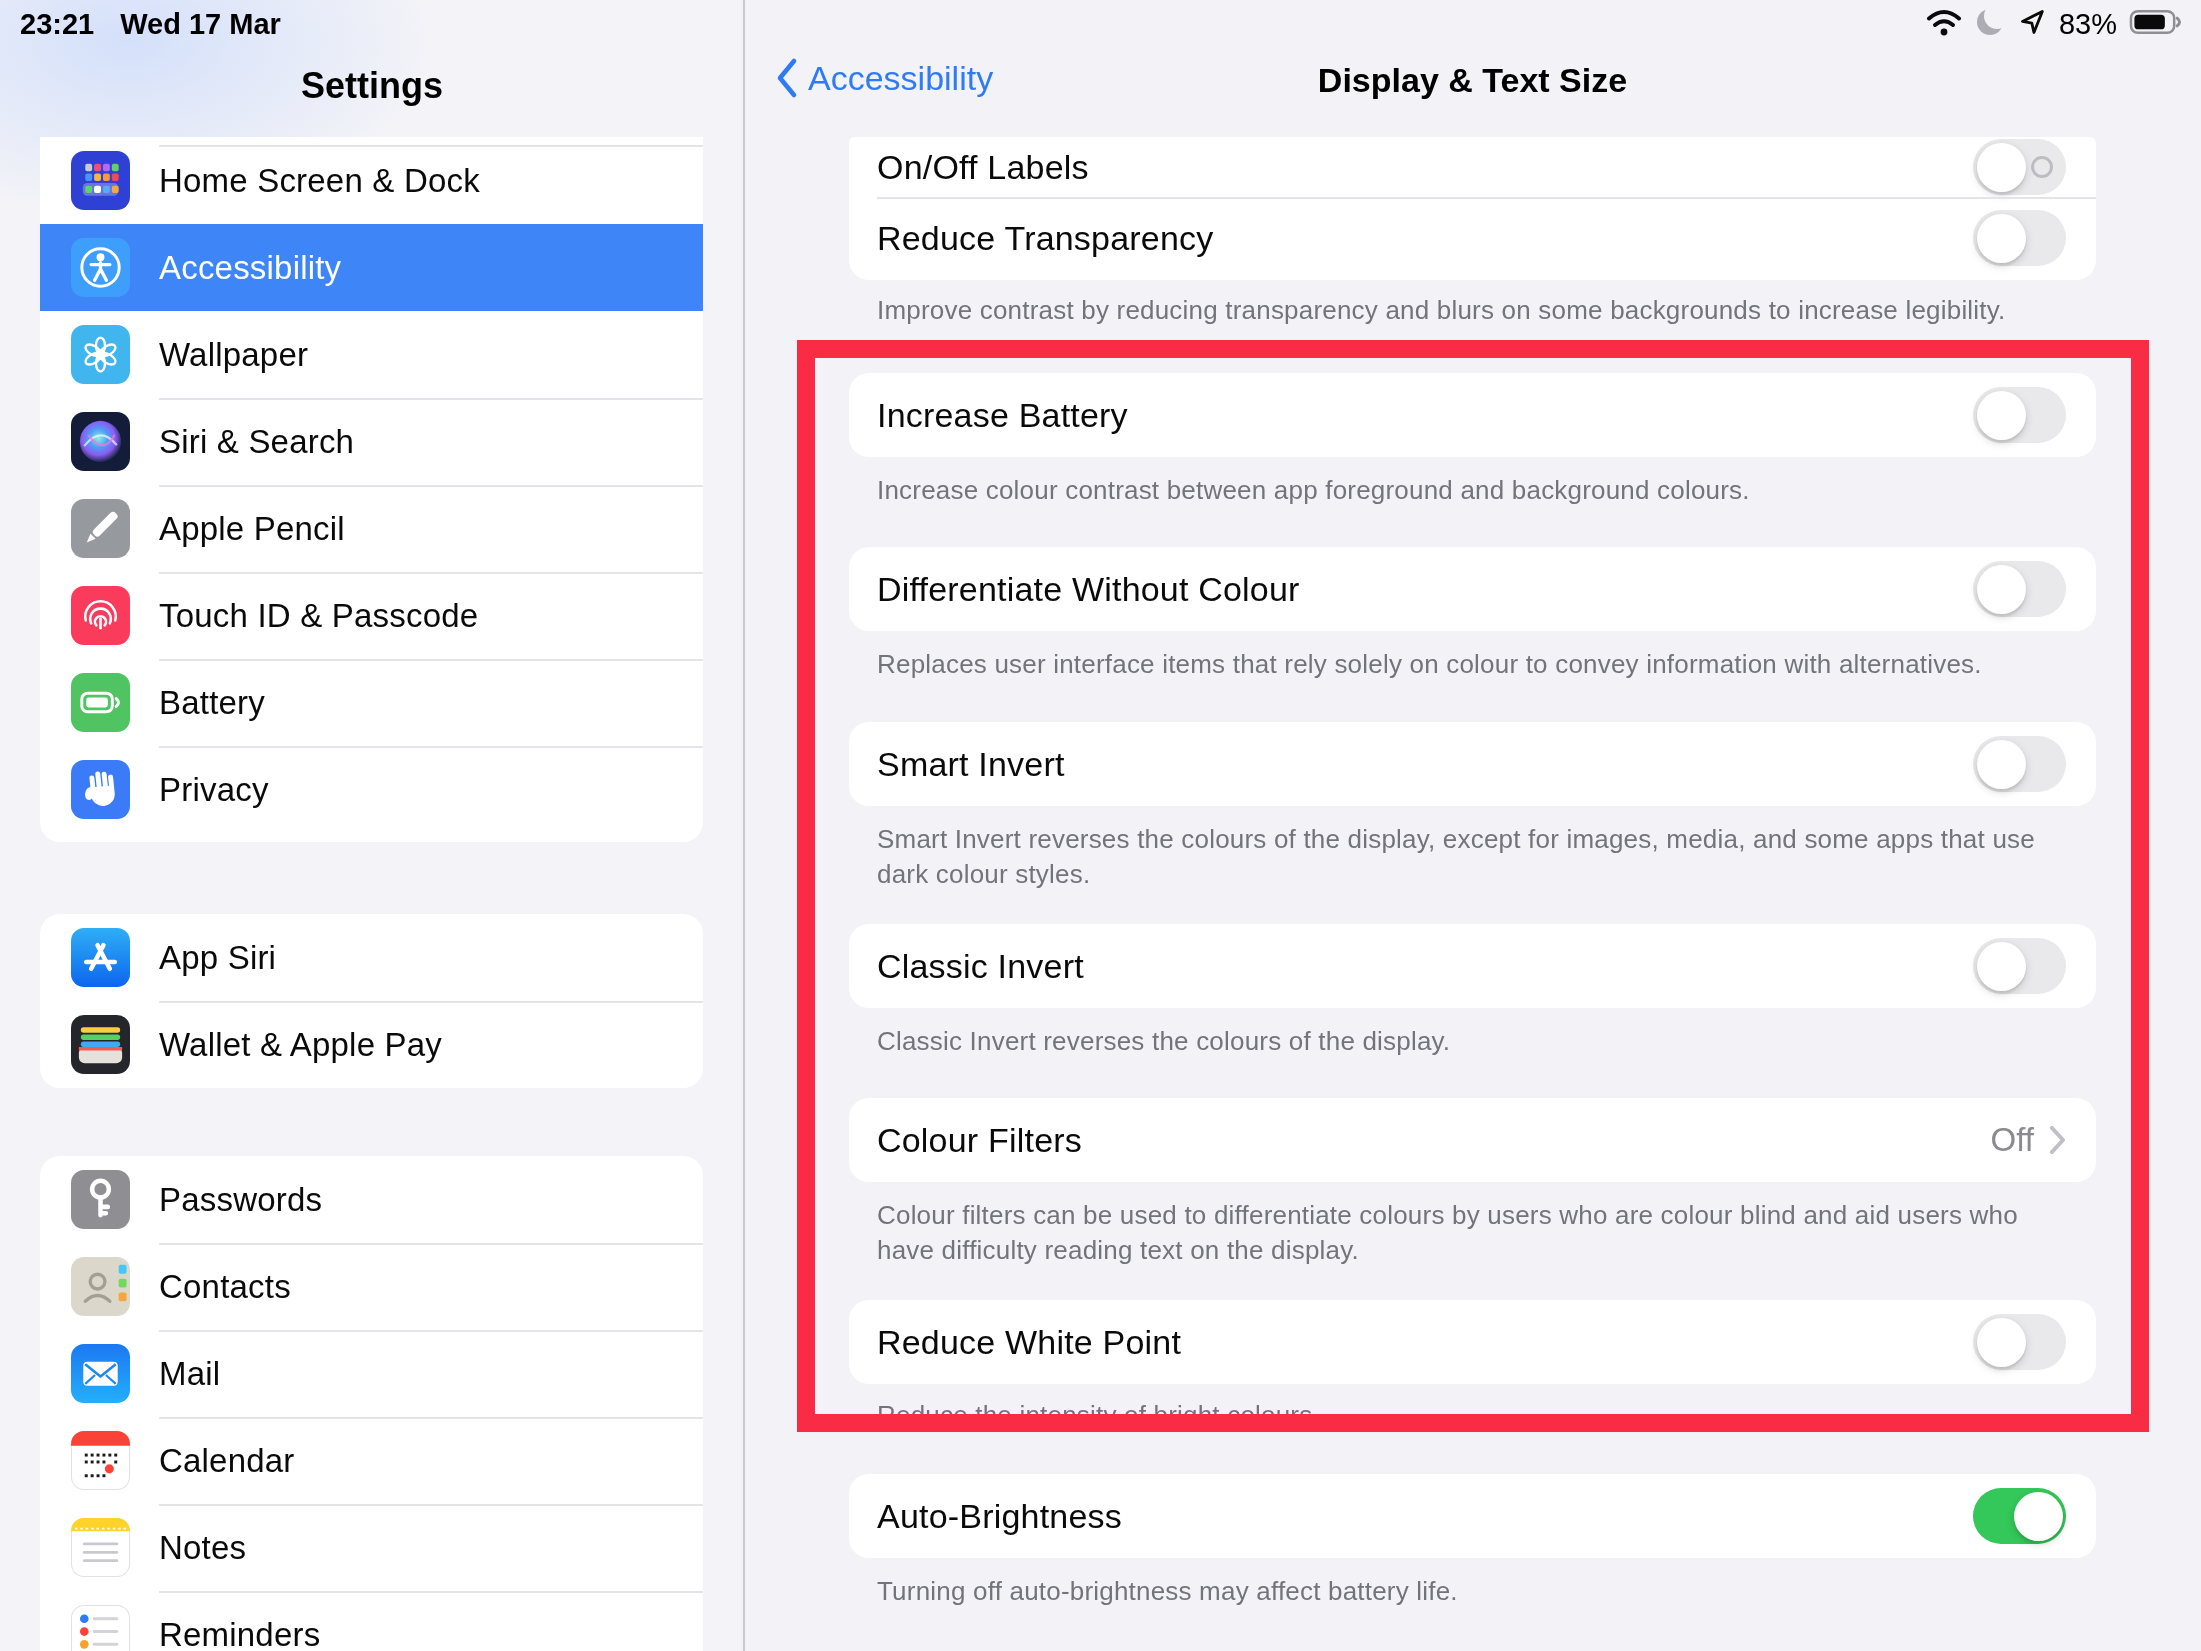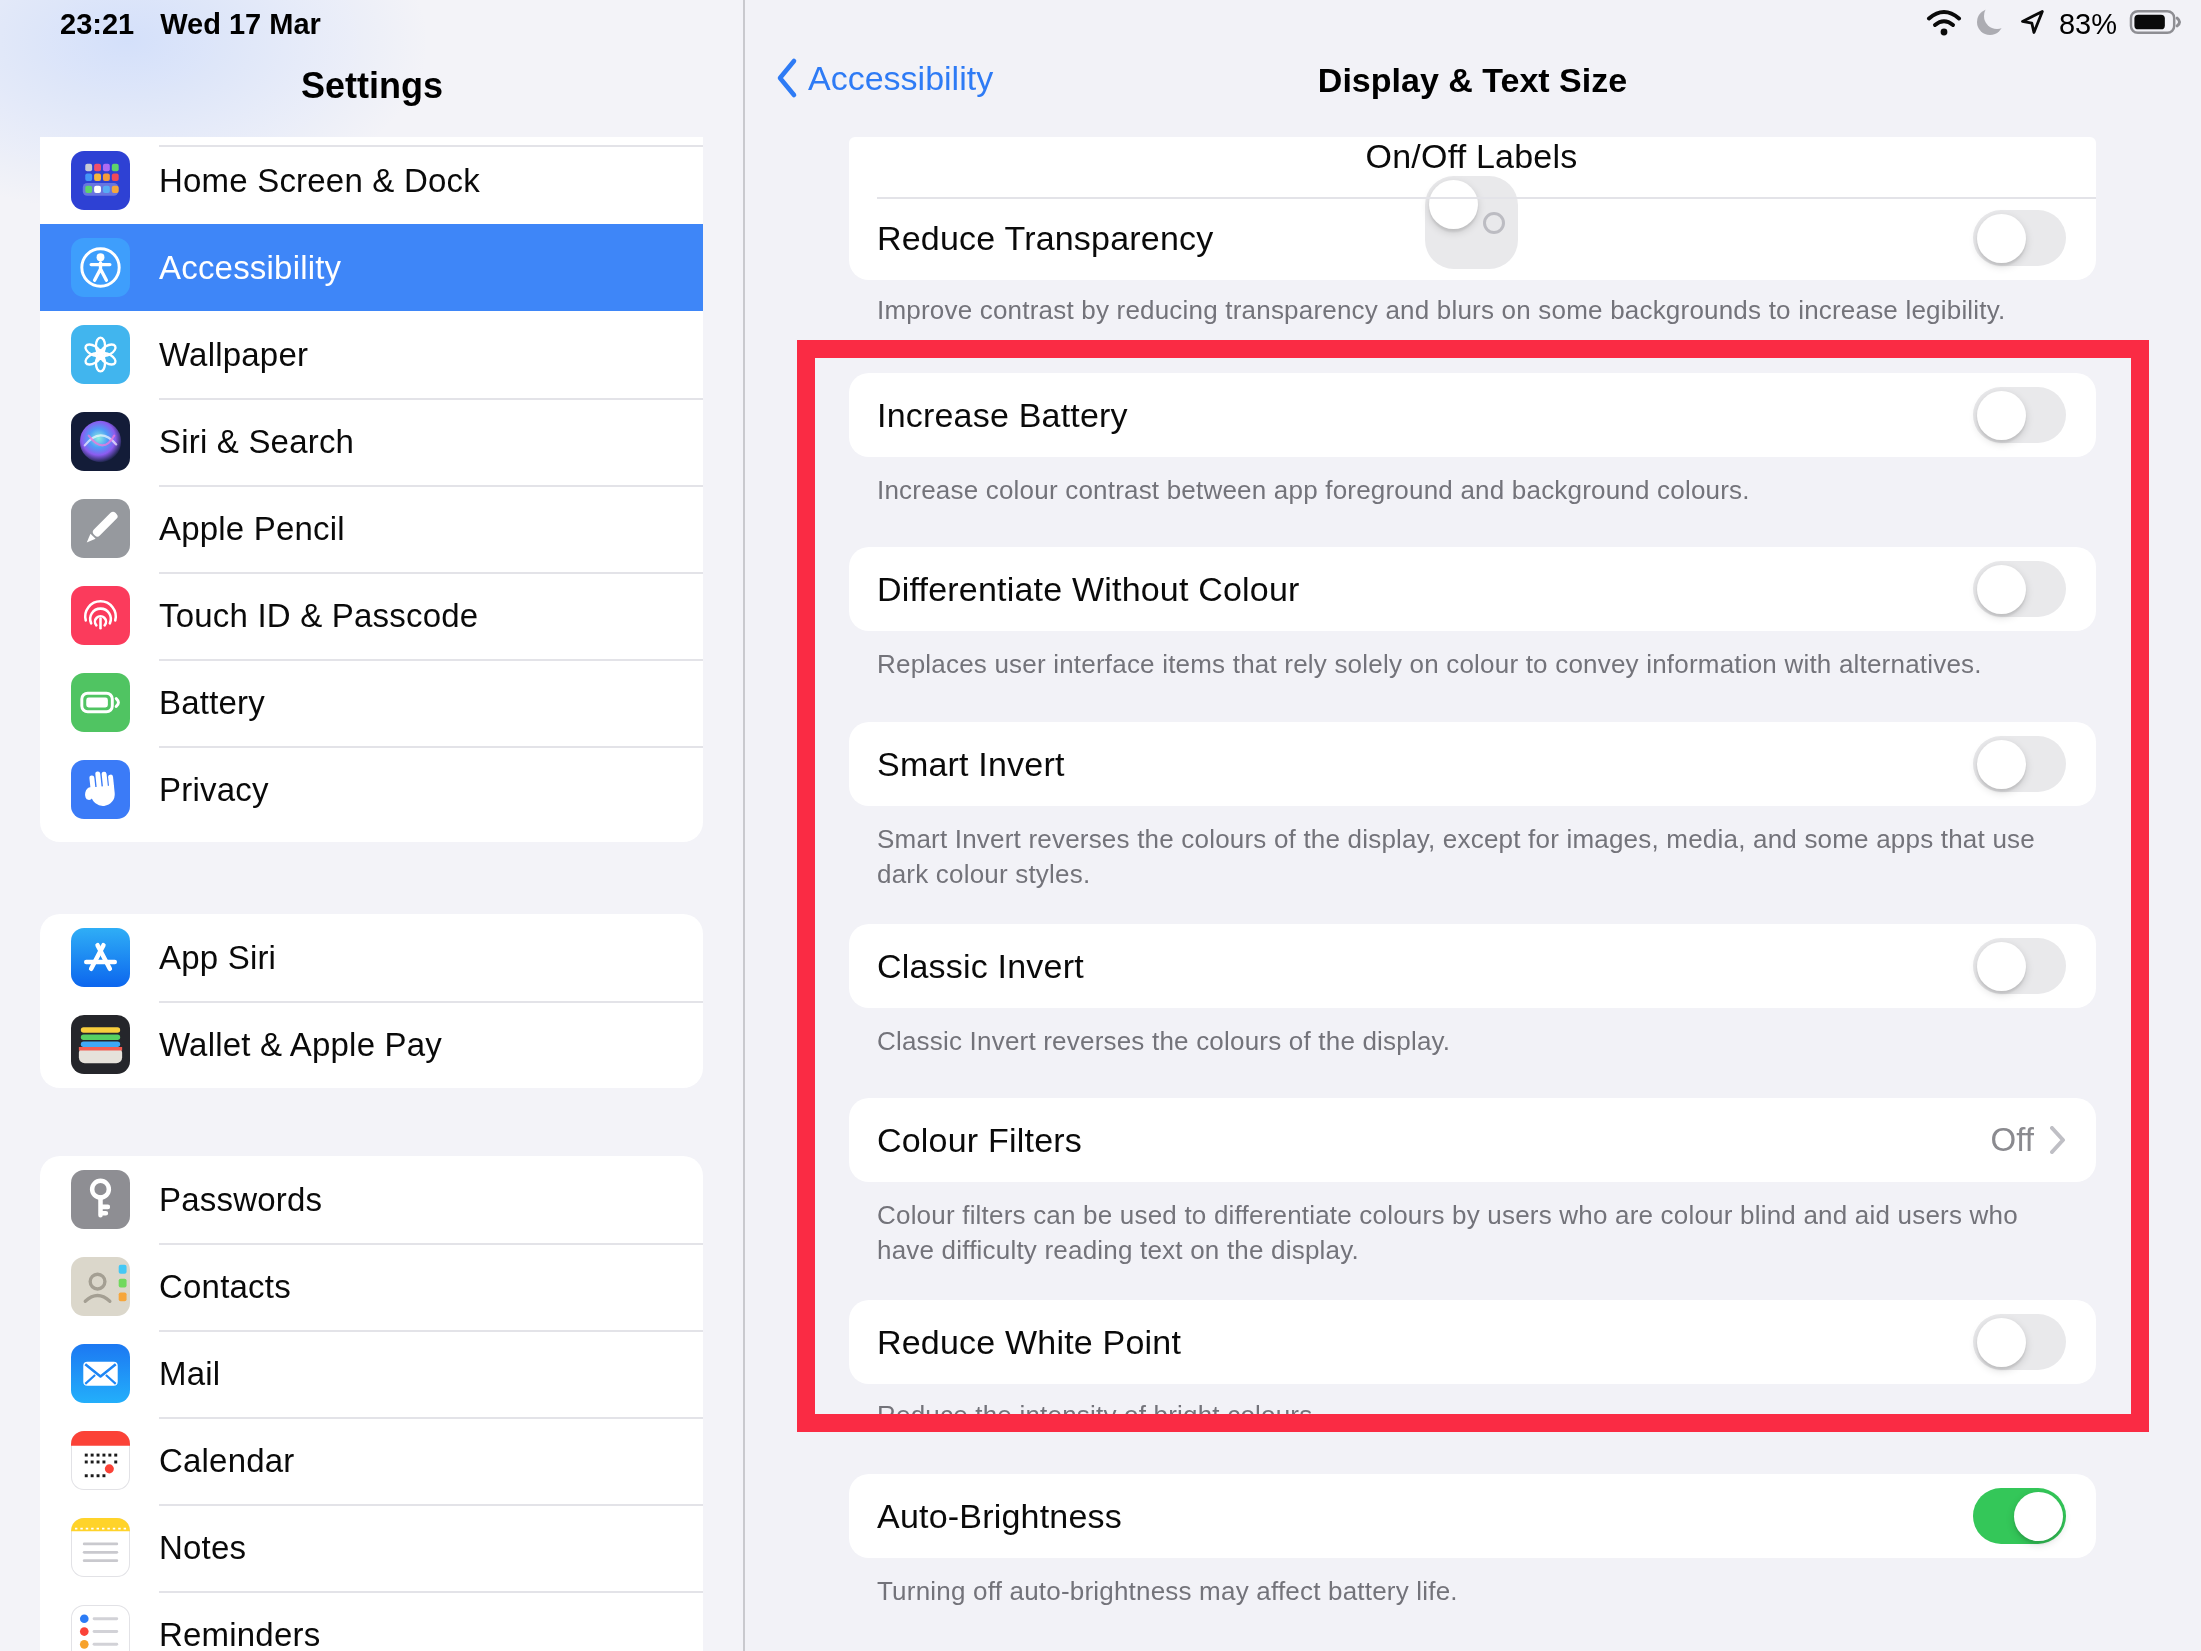--- a/index.html
+++ b/index.html
@@ -4,21 +4,21 @@
 <style>
   html,body{margin:0;padding:0;}
   body{
     width:2202px;height:1651px;position:relative;overflow:hidden;
     background:#F2F2F7;
     font-family:"Liberation Sans","DejaVu Sans",sans-serif;
     -webkit-font-smoothing:antialiased;color:#0a0a0a;
   }
   
   .statusbar{position:absolute;left:0;top:0;width:2202px;height:48px;z-index:30;}
-  .sb-left{position:absolute;left:20px;top:8px;display:flex;gap:26px;font-size:29px;font-weight:600;color:#000;margin-left:40px;}
+  .sb-left{position:absolute;left:20px;top:8px;display:flex;gap:26px;font-size:29px;font-weight:600;color:#000;}
   .sb-right{position:absolute;right:18px;top:6px;display:flex;align-items:center;gap:12px;}
   .sb-right .pct{font-size:29px;font-weight:400;color:#000;}
   
   .sidebar{position:absolute;left:0;top:0;width:744px;height:1651px;background:#F3F3F8;overflow:hidden;}
   .sidebar::before{content:"";position:absolute;left:0;top:0;width:455px;height:228px;
     background:radial-gradient(ellipse at 28% 18%,rgba(140,180,255,.30),rgba(140,180,255,0) 65%);pointer-events:none;}
   .pane-divider{position:absolute;left:743px;top:0;width:2px;height:1651px;background:#C9C9CE;z-index:5;}
   .sidebar-title{position:absolute;left:0;top:65px;width:744px;text-align:center;font-size:36px;font-weight:700;color:#000;}
   .sgroup{position:absolute;left:40px;width:663px;background:#fff;border-radius:20px;text-align:center;}
   .sgroup.g1{top:137px;height:705px;border-top-left-radius:0;border-top-right-radius:0;}
@@ -36,21 +36,21 @@
   
   .panel{position:absolute;left:744px;top:0;width:1457px;height:1651px;}
   .nav-back{position:absolute;left:30px;top:57px;display:flex;align-items:center;gap:10px;cursor:pointer;}
   .nav-back span{font-size:34px;color:#2E7BF5;}
   .nav-title{position:absolute;left:0;top:61px;width:1457px;text-align:center;font-size:34px;font-weight:700;color:#000;}
   .pcard{position:absolute;left:105px;width:1247px;background:#fff;border-radius:20px;box-sizing:border-box;}
   .prow{position:relative;display:flex;align-items:center;padding:0 30px 0 28px;box-sizing:border-box;height:84px;}
   .prow .plabel{font-size:34px;color:#0a0a0a;flex:1;letter-spacing:0.2px;}
   .pfooter{position:absolute;left:133px;width:1188px;font-size:26px;line-height:35px;color:#73737A;letter-spacing:0.2px;}
   .card-a{top:137px;height:143px;border-top-left-radius:6px;border-top-right-radius:6px;}
-  .card-a .r1{height:60px;flex-direction:column;}
+  .card-a .r1{height:60px;}
   .card-a .r2{height:82px;}
   .card-a .r2::before{content:"";position:absolute;left:28px;right:0;top:0;height:2px;background:#E3E3E8;}
   .detail{font-size:33px;color:#8A8A8F;margin-right:16px;text-align:center;}
   
   .switch{position:relative;width:93px;height:56px;border-radius:29px;background:#E9E9EB;flex:0 0 93px;}
   .switch .knob{position:absolute;left:4px;top:4px;width:49px;height:49px;border-radius:50%;background:#fff;
     box-shadow:0 3px 8px rgba(0,0,0,.15),0 3px 2px rgba(0,0,0,.08);}
   .switch.on{background:#34C759;}
   .switch.on .knob{left:41px;}
   .switch .ring{position:absolute;right:13px;top:50%;margin-top:-11px;width:22px;height:22px;border:3px solid #BCBCC2;border-radius:50%;box-sizing:border-box;}

